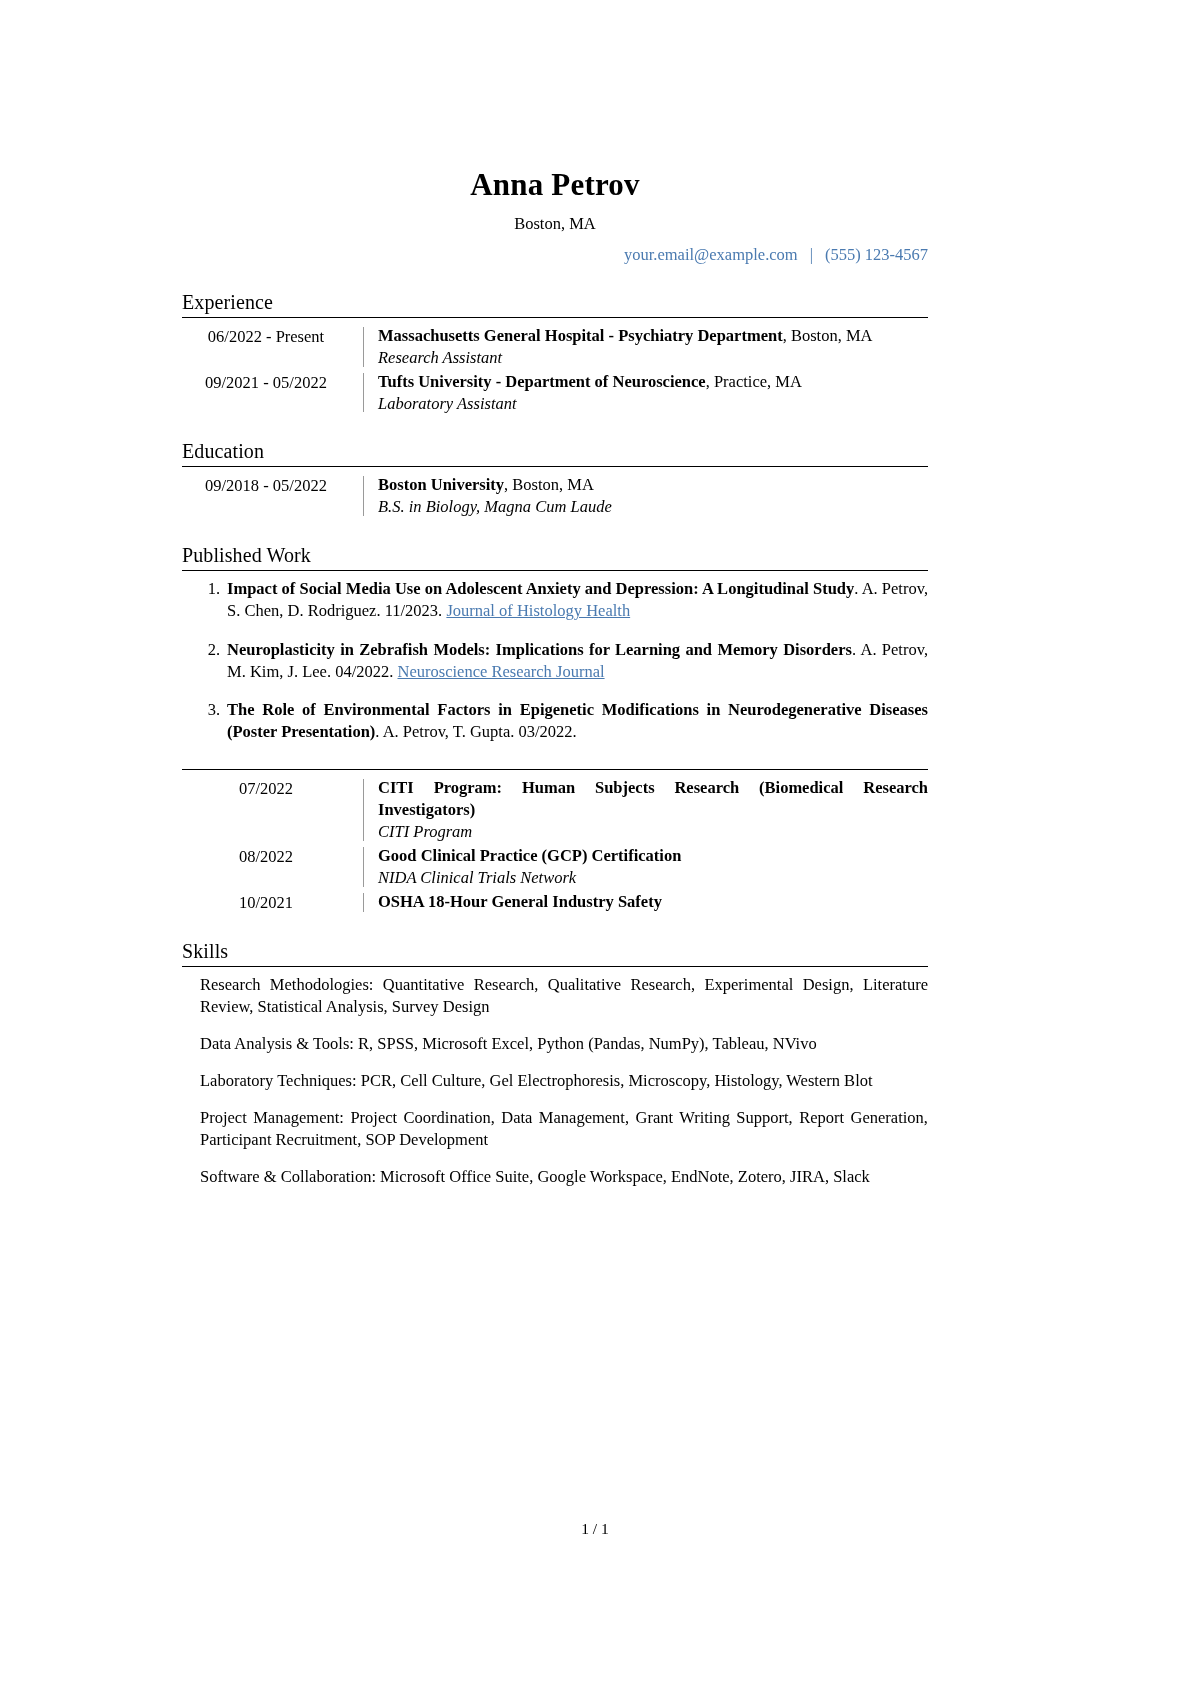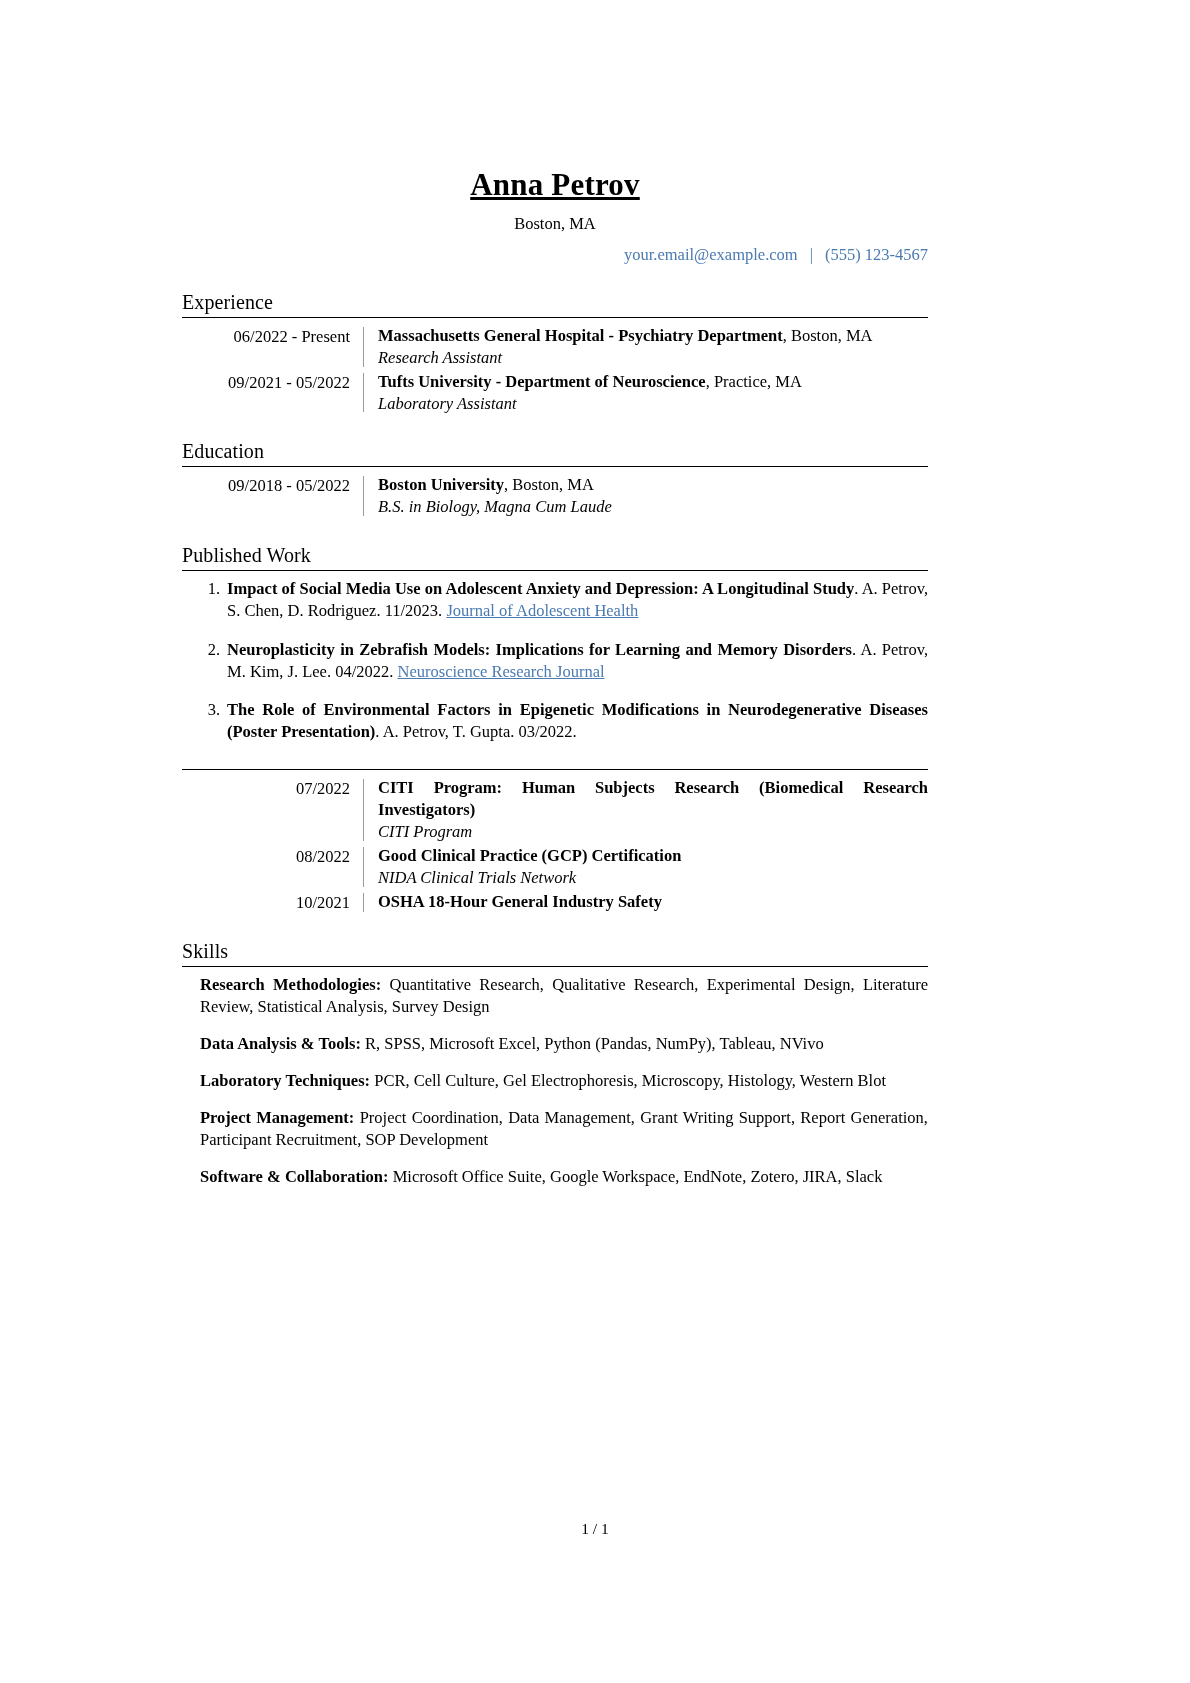--- a/index.html
+++ b/index.html
@@ -30,21 +30,20 @@
 
   
   .name {
     text-align: center;
     font-size: 31px;
     font-weight: bold;
     letter-spacing: 0.2px;
     line-height: 1.1;
     color: #000000;
     margin: 0 0 12px 0;
-    text-decoration: underline;
   }
   .location {
     text-align: center;
     font-size: 16.5px;
     color: #000000;
     line-height: 1.2;
     margin: 0 0 11px 0;
   }
   .contact-line {
     text-align: right;
@@ -85,21 +84,21 @@
 
   
   .entry {
     display: flex;
     align-items: stretch;
     margin: 0 0 2px 0;
   }
   .entry-date {
     width: 168px;
     flex: 0 0 168px;
-    text-align: right;
+    text-align: center;
     font-size: 16.5px;
     line-height: 1.33;
     color: #000000;
     padding: 1px 0 0 0;
     box-sizing: border-box;
   }
   .entry-bar {
     flex: 0 0 1px;
     width: 1px;
     background: #9a9a9a;
@@ -152,21 +151,21 @@
   
   .skill-row {
     font-size: 16.5px;
     line-height: 1.34;
     text-align: justify;
     margin: 0 0 15px 0;
     padding-left: 18px;
     color: #000000;
   }
   .skill-row:last-child { margin-bottom: 0; }
-  .skill-label { font-weight: bold; }
+  .skill-label { font-weight: normal; }
 
   
   .page-footer {
     position: absolute;
     left: 0;
     right: 0;
     bottom: 145px;
     text-align: center;
     font-size: 15.5px;
     color: #000000;
@@ -222,21 +221,21 @@
         </div>
       </div>
     </div>
 
     <div class="section">
       <div class="section-title">Published Work</div>
       <hr class="section-rule">
 
       <ol class="pub-list">
         <li class="pub-item">
-          <span class="pub-title">Impact of Social Media Use on Adolescent Anxiety and Depression: A Longitudinal Study</span><span>. A. Petrov, S. Chen, D. Rodriguez. 11/2023. </span><a class="pub-journal" href="#">Journal of Adolescent Health</a>
+          <span class="pub-title">Impact of Social Media Use on Adolescent Anxiety and Depression: A Longitudinal Study</span><span>. A. Petrov, S. Chen, D. Rodriguez. 11/2023. </span><a class="pub-journal" href="#">Journal of Histology Health</a>
         </li>
         <li class="pub-item">
           <span class="pub-title">Neuroplasticity in Zebrafish Models: Implications for Learning and Memory Disorders</span><span>. A. Petrov, M. Kim, J. Lee. 04/2022. </span><a class="pub-journal" href="#">Neuroscience Research Journal</a>
         </li>
         <li class="pub-item">
           <span class="pub-title">The Role of Environmental Factors in Epigenetic Modifications in Neurodegenerative Diseases (Poster Presentation)</span><span>. A. Petrov, T. Gupta. 03/2022.</span><span class="pub-journal"></span>
         </li>
       </ol>
     </div>
 

